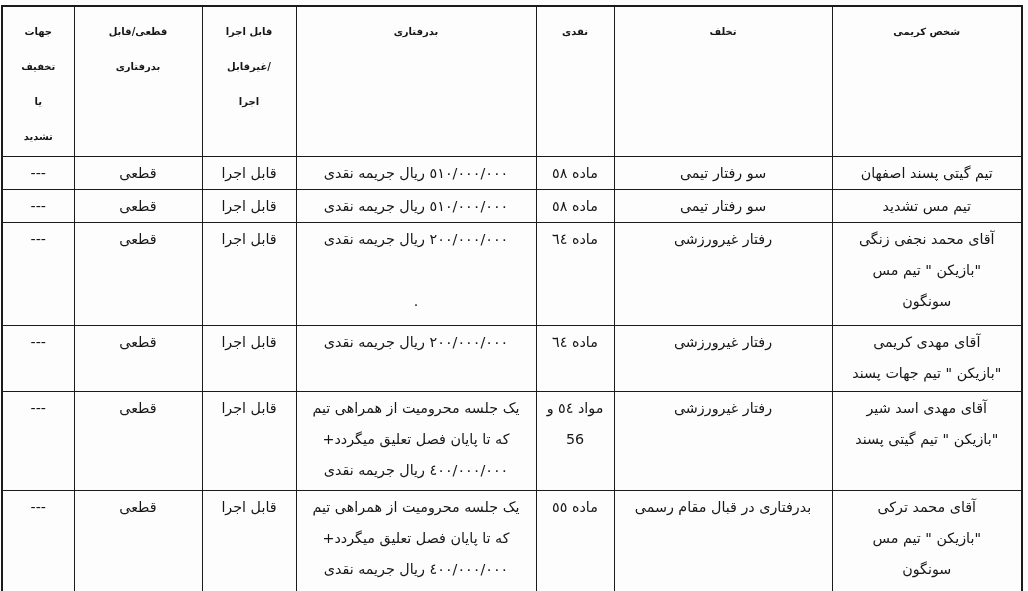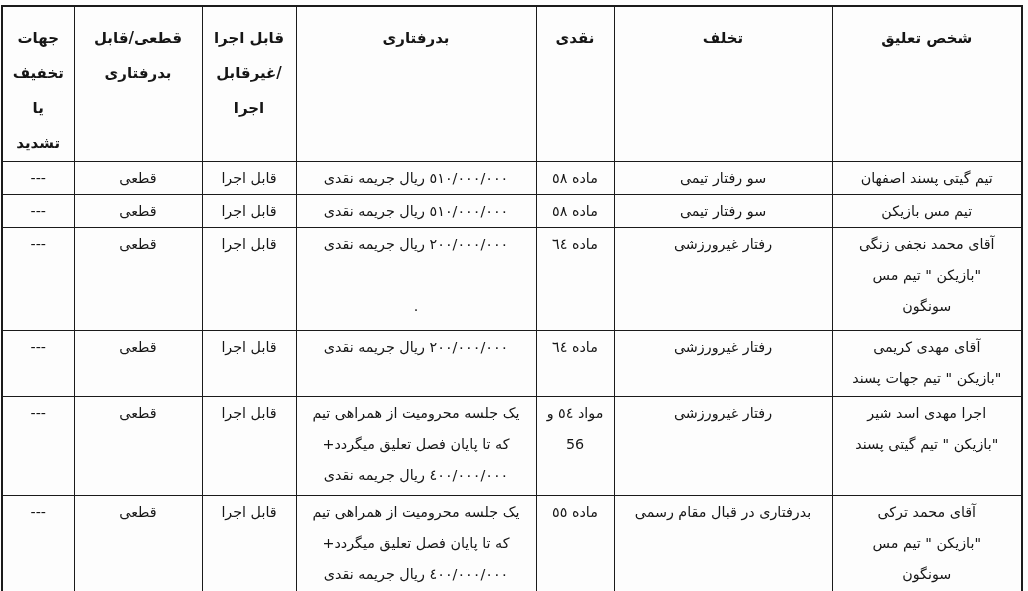--- a/index.html
+++ b/index.html
@@ -33,23 +33,23 @@
     border: 1.6px solid #1b1b1b;
     vertical-align: top;
     text-align: center;
     white-space: pre-line;
     overflow: hidden;
     word-wrap: break-word;
   }
   table.verdicts { border: 2.2px solid #1b1b1b; }
   table.verdicts th {
     font-weight: bold;
-    font-size: 15px;
+    font-size: 10px;
     line-height: 35px;
-    padding: 14px 3px 0 3px;
+    padding: 7px 3px 0 3px;
     height: 150px;
     box-sizing: border-box;
   }
   table.verdicts td {
     font-size: 14.3px;
     line-height: 31px;
     padding: 1px 5px 0 5px;
     box-sizing: border-box;
   }
   tr.row-short  { height: 32px;  }
@@ -67,21 +67,21 @@
       <col style="width:190px">
       <col style="width:218px">
       <col style="width:78px">
       <col style="width:240px">
       <col style="width:94px">
       <col style="width:128px">
       <col style="width:72px">
     </colgroup>
     <thead>
       <tr>
-        <th>شخص تعلیق</th>
+        <th>شخص کریمی</th>
         <th>تخلف</th>
         <th>نقدی</th>
         <th>بدرفتاری</th>
         <th>قابل اجرا
 /غیرقابل
 اجرا</th>
         <th>قطعی/قابل
 بدرفتاری</th>
         <th>جهات
 تخفیف
@@ -93,21 +93,21 @@
       <tr class="row-short">
         <td>تیم گیتی پسند اصفهان</td>
         <td>سو رفتار تیمی</td>
         <td>ماده ٥٨</td>
         <td>٥١٠/٠٠٠/٠٠٠ ریال جریمه نقدی</td>
         <td>قابل اجرا</td>
         <td>قطعی</td>
         <td>---</td>
       </tr>
       <tr class="row-short">
-        <td>تیم مس بازیکن</td>
+        <td>تیم مس تشدید</td>
         <td>سو رفتار تیمی</td>
         <td>ماده ٥٨</td>
         <td>٥١٠/٠٠٠/٠٠٠ ریال جریمه نقدی</td>
         <td>قابل اجرا</td>
         <td>قطعی</td>
         <td>---</td>
       </tr>
       <tr class="row-h103">
         <td>آقای محمد نجفی زنگی
 "بازیکن " تیم مس
@@ -125,21 +125,21 @@
         <td>آقای مهدی کریمی
 "بازیکن " تیم جهات پسند</td>
         <td>رفتار غیرورزشی</td>
         <td>ماده ٦٤</td>
         <td>٢٠٠/٠٠٠/٠٠٠ ریال جریمه نقدی</td>
         <td>قابل اجرا</td>
         <td>قطعی</td>
         <td>---</td>
       </tr>
       <tr class="row-h99">
-        <td>اجرا مهدی اسد شیر
+        <td>آقای مهدی اسد شیر
 "بازیکن " تیم گیتی پسند</td>
         <td>رفتار غیرورزشی</td>
         <td>مواد ٥٤ و
 56</td>
         <td>یک جلسه محرومیت از همراهی تیم
 که تا پایان فصل تعلیق میگردد+
 ٤٠٠/٠٠٠/٠٠٠ ریال جریمه نقدی</td>
         <td>قابل اجرا</td>
         <td>قطعی</td>
         <td>---</td>

